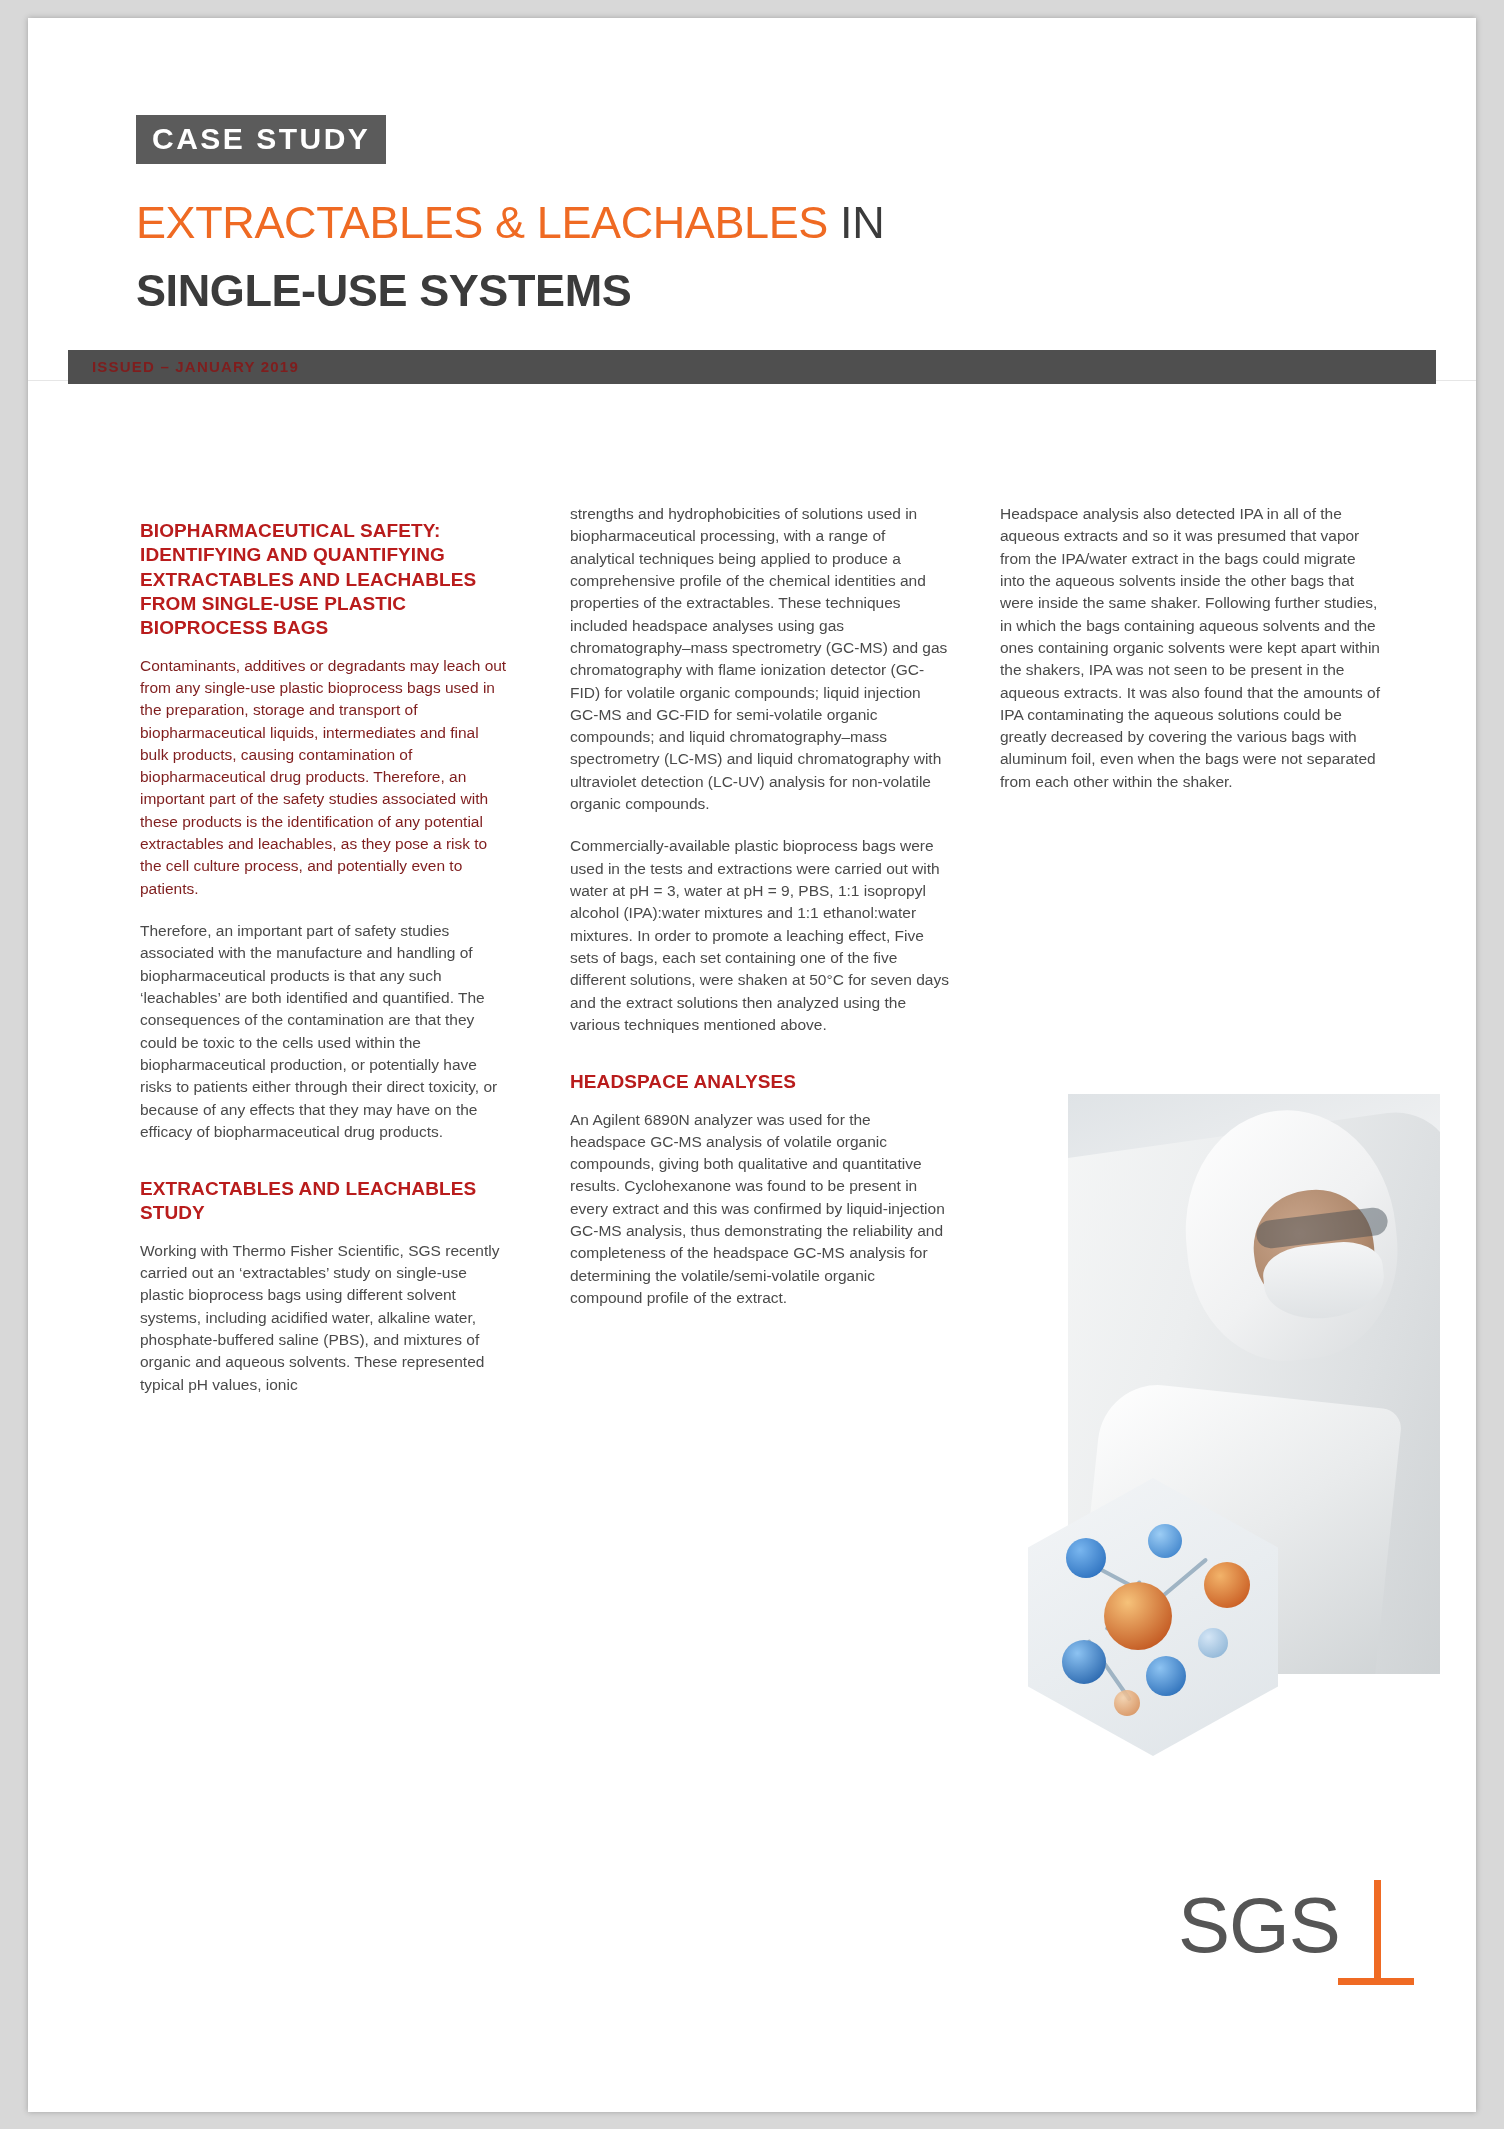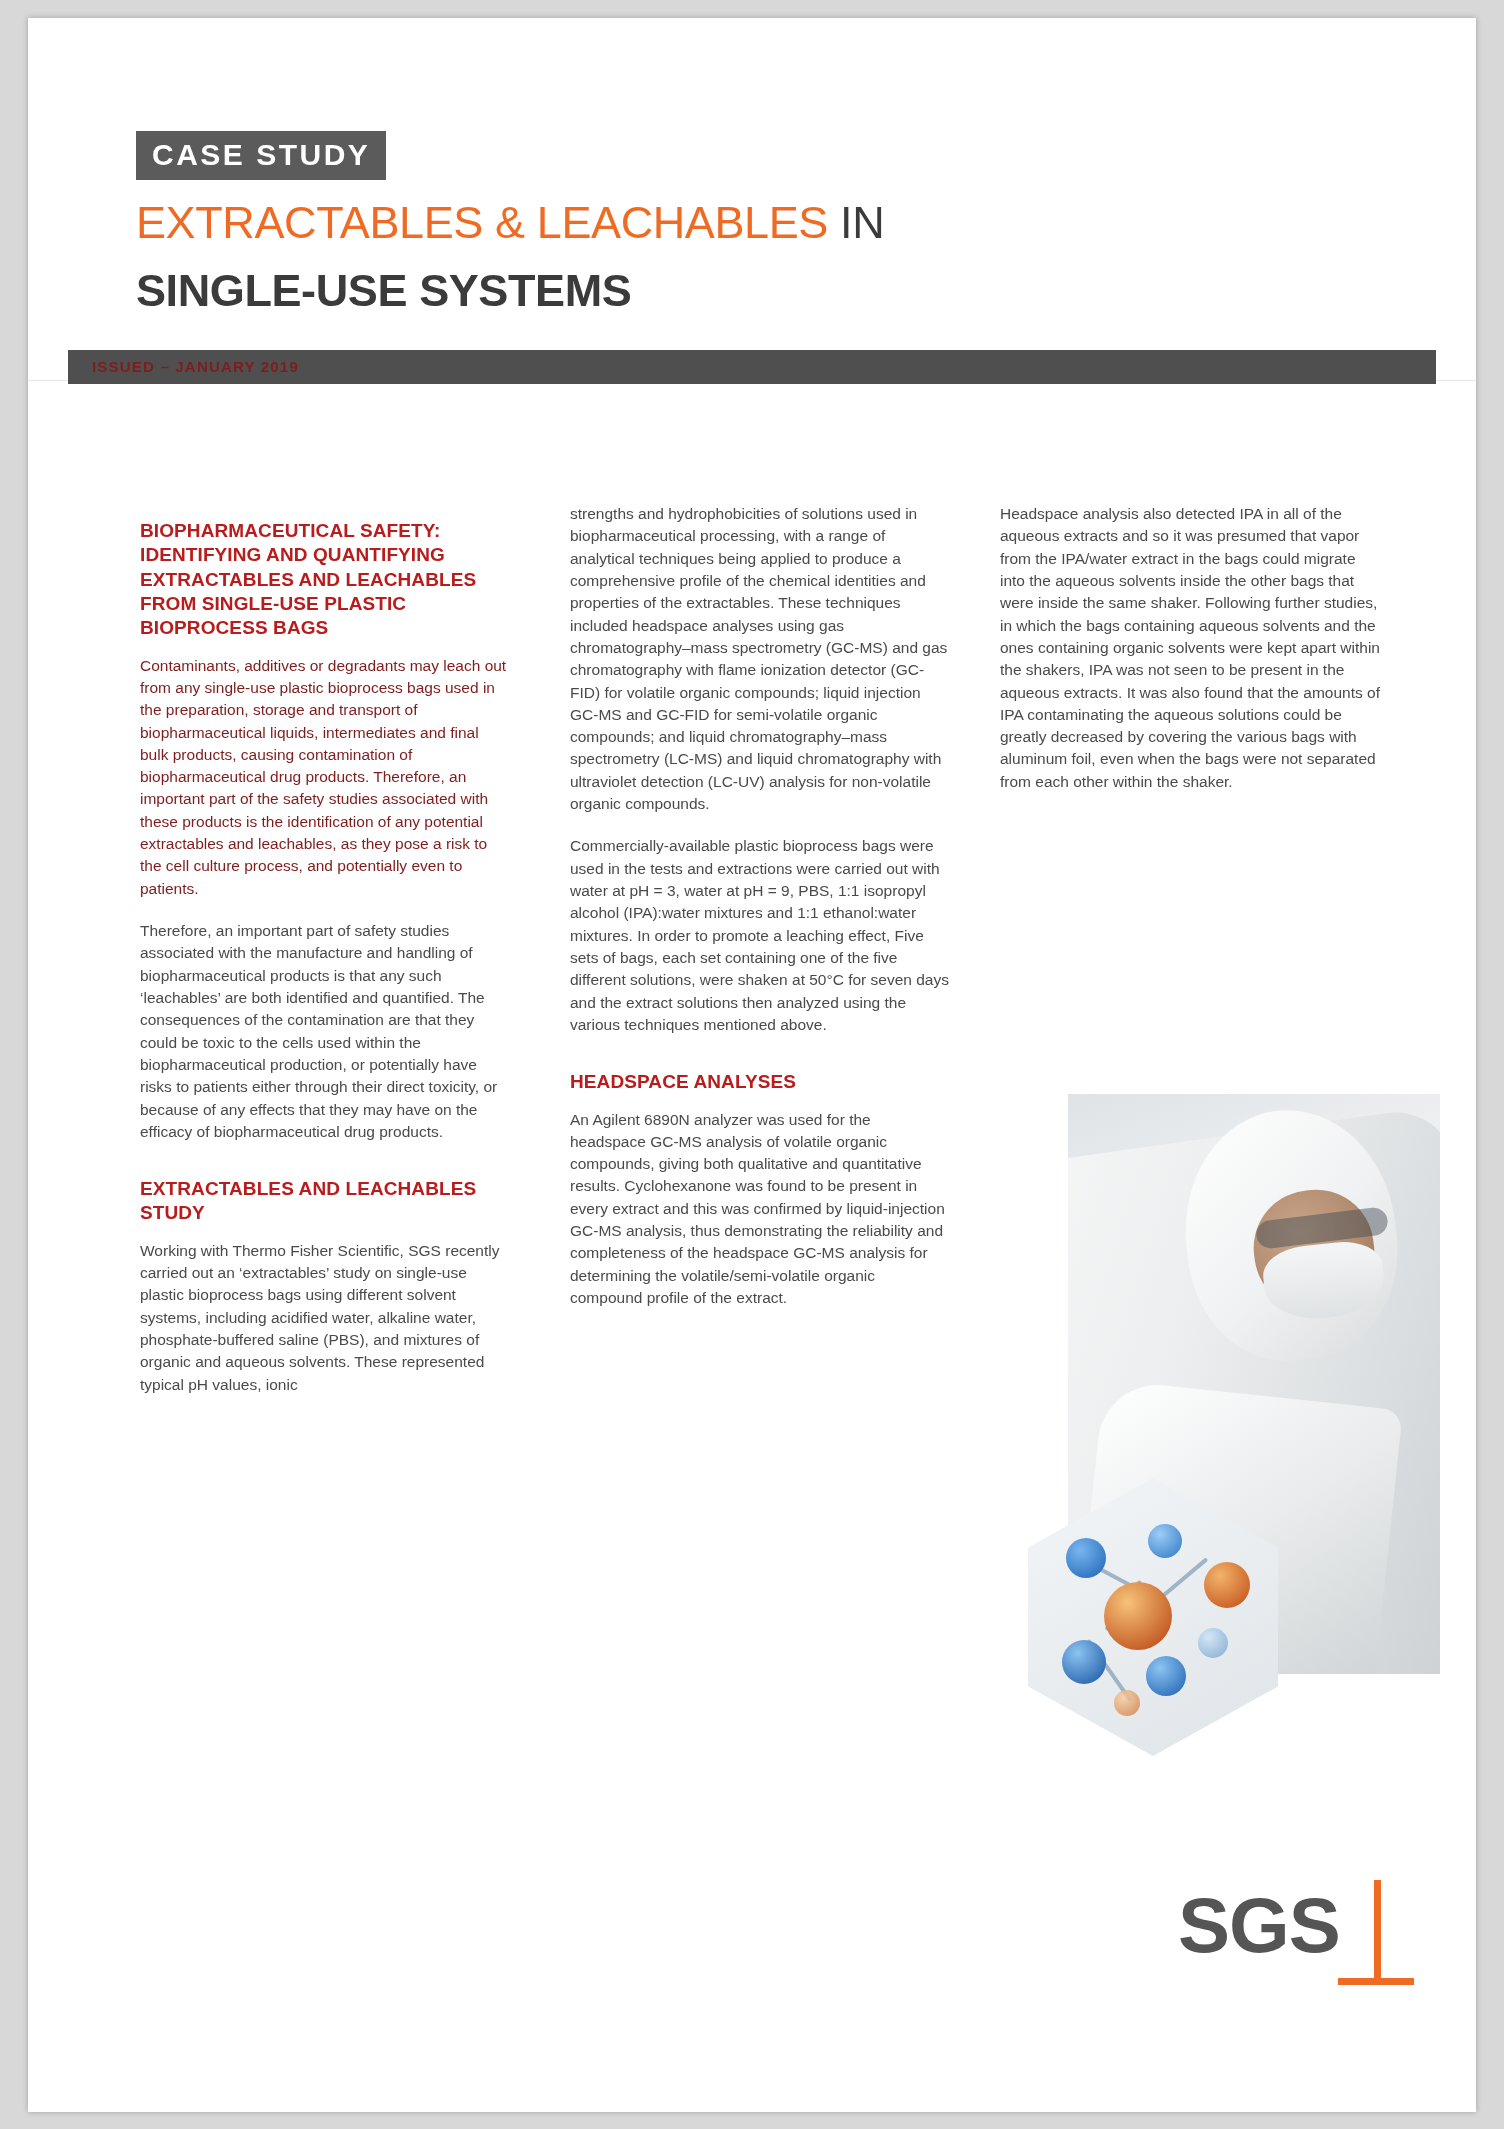--- a/index.html
+++ b/index.html
@@ -30,21 +30,21 @@
     left: 0;
     top: 0;
     width: 100%;
     height: 362px;
     background: #ffffff;
     border-bottom: 1px solid #e6e6e6;
   }
   .case-badge {
     position: absolute;
     left: 108px;
-    top: 113px;
+    top: 97px;
     background: #5b5b5b;
     color: #ffffff;
     font-size: 30px;
     font-weight: bold;
     letter-spacing: 2.5px;
     padding: 9px 16px 10px 16px;
     line-height: 1;
     text-align: right;
   }
   .title-line1 {
@@ -211,21 +211,21 @@
     left: 1150px;
     top: 1868px;
     width: 235px;
     height: 110px;
   }
   .logo-text {
     position: absolute;
     left: 0;
     top: 0;
     font-size: 78px;
-    font-weight: bold;
+    font-weight: normal;
     color: #555555;
     letter-spacing: -1px;
     line-height: 1;
   }
   .logo-bar-v {
     position: absolute;
     left: 196px;
     top: -6px;
     width: 7px;
     height: 104px;

